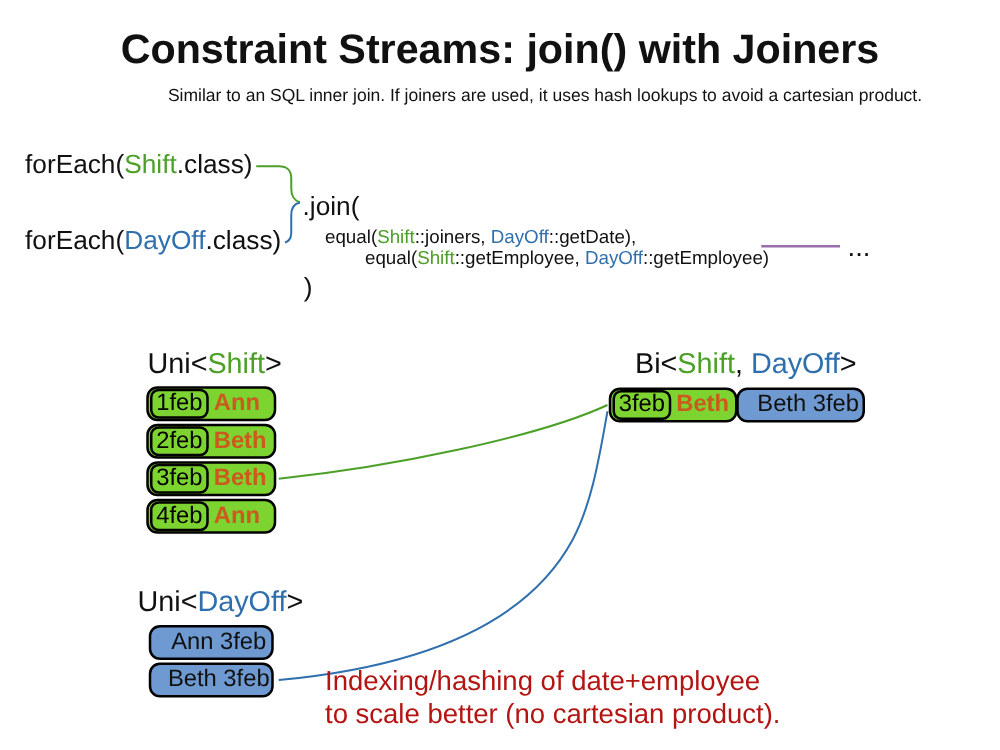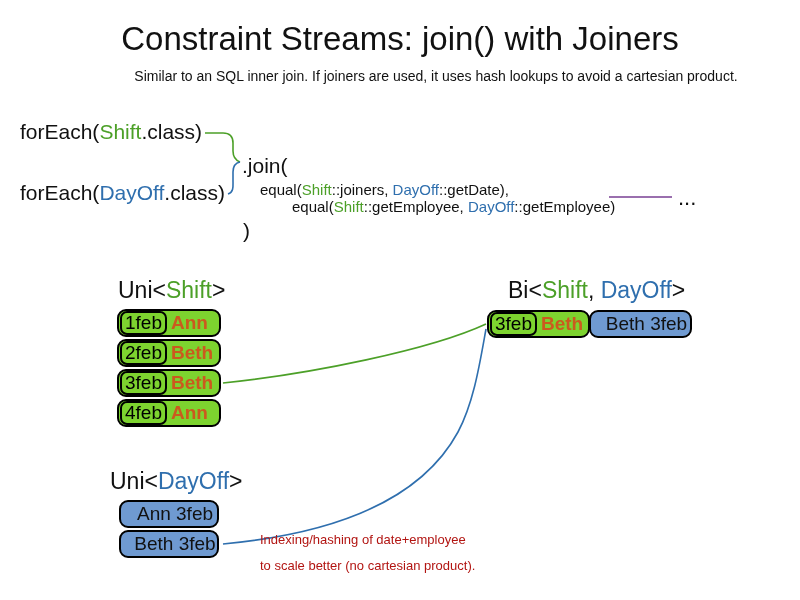--- a/index.html
+++ b/index.html
@@ -11,21 +11,21 @@
     --note-red:#b21512;
     --joiner-purple:#9a6fae;
     --ink:#111111;
   }
   html,body{margin:0;padding:0;background:#ffffff;}
   .slide{
     position:relative;width:800px;height:600px;background:#ffffff;overflow:hidden;
     font-family:"Liberation Sans", sans-serif;color:var(--ink);
   }
   .abs{position:absolute;white-space:nowrap;}
-  .title{top:20px;left:0;width:800px;text-align:center;font-size:33px;font-weight:400;}
+  .title{top:20px;left:0;width:800px;text-align:center;font-size:33px;font-weight:700;}
   .subtitle{top:68px;left:0;width:800px;text-align:center;font-size:14px;margin-left:36px;}
   .code-lg{font-size:21px;}
   .code-sm{font-size:15px;}
   .g{color:var(--shift-green-text);}
   .b{color:var(--dayoff-blue-text);}
   .overlay{position:absolute;left:0;top:0;pointer-events:none;}
   .overlay path{fill:none;}
   .stroke-g{stroke:var(--shift-green-text);stroke-width:1.6;}
   .stroke-b{stroke:var(--dayoff-blue-text);stroke-width:1.6;}
   .stroke-p{stroke:var(--joiner-purple);stroke-width:2;}
@@ -39,21 +39,21 @@
   .green-row{background:var(--shift-green-fill);width:104px;}
   .blue-row{background:var(--dayoff-blue-fill);width:100px;justify-content:center;padding-left:12px;}
   .date-box{
     box-sizing:border-box;display:inline-flex;align-items:center;justify-content:center;
     border:2px solid #000;border-radius:7px;background:var(--shift-green-fill);
     height:24px;margin-left:1px;padding:0 3px;color:#000;
   }
   .emp{margin-left:4px;color:var(--employee-orange);font-weight:bold;}
   .bi-green{left:487px;top:310px;width:103px;}
   .bi-blue{left:589px;top:310px;width:103px;}
-  .note{font-size:13px;color:var(--note-red);}
+  .note{font-size:22px;color:var(--note-red);}
   .ellipsis{font-size:22px;}
 </style>
 </head>
 <body>
 
 <div class="slide">
 
   <div class="abs title">Constraint Streams: join() with Joiners</div>
   <div class="abs subtitle">Similar to an SQL inner join. If joiners are used, it uses hash lookups to avoid a cartesian product.</div>
 

